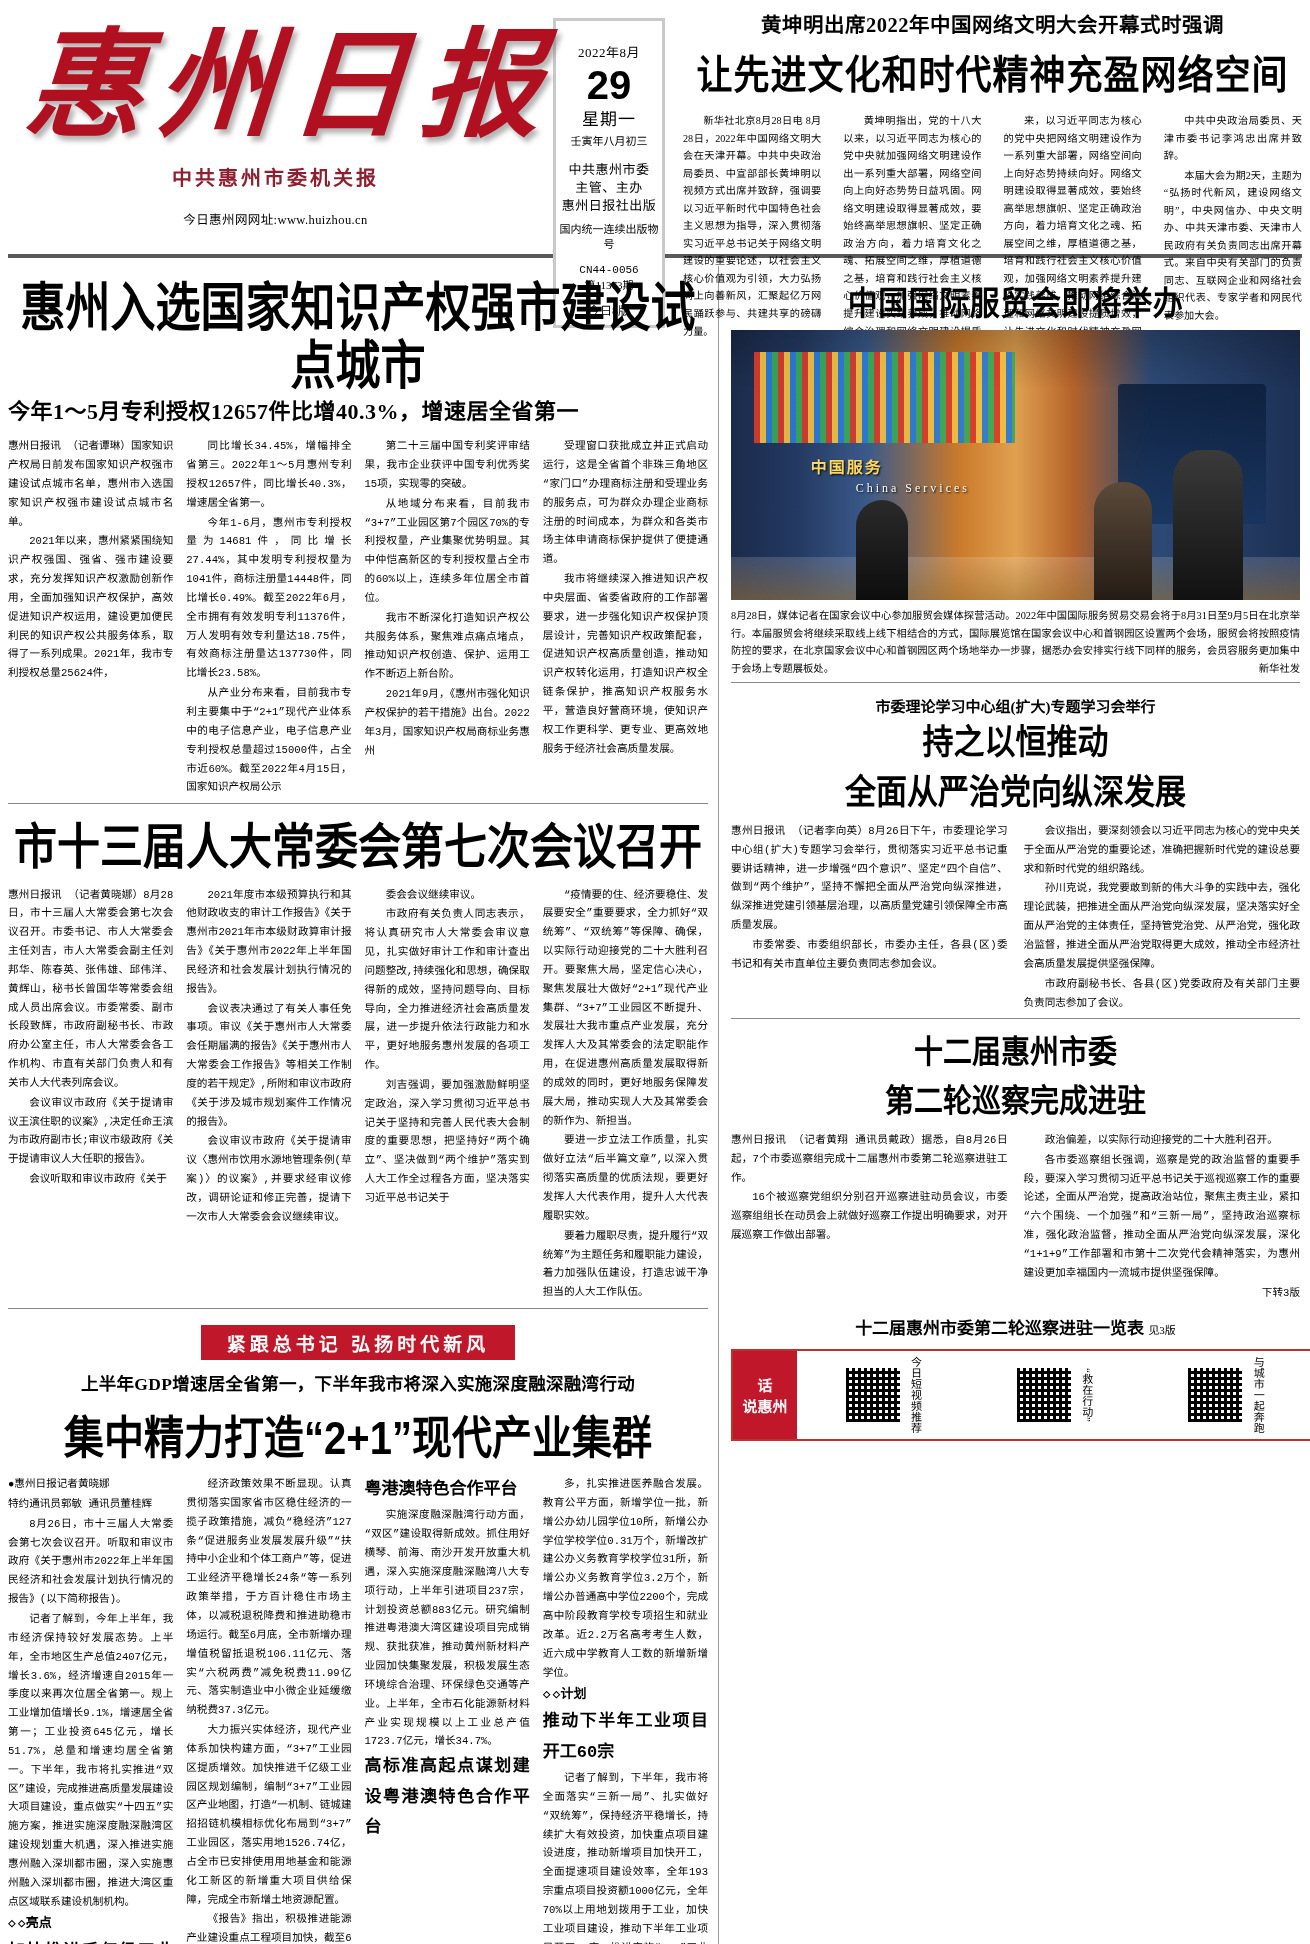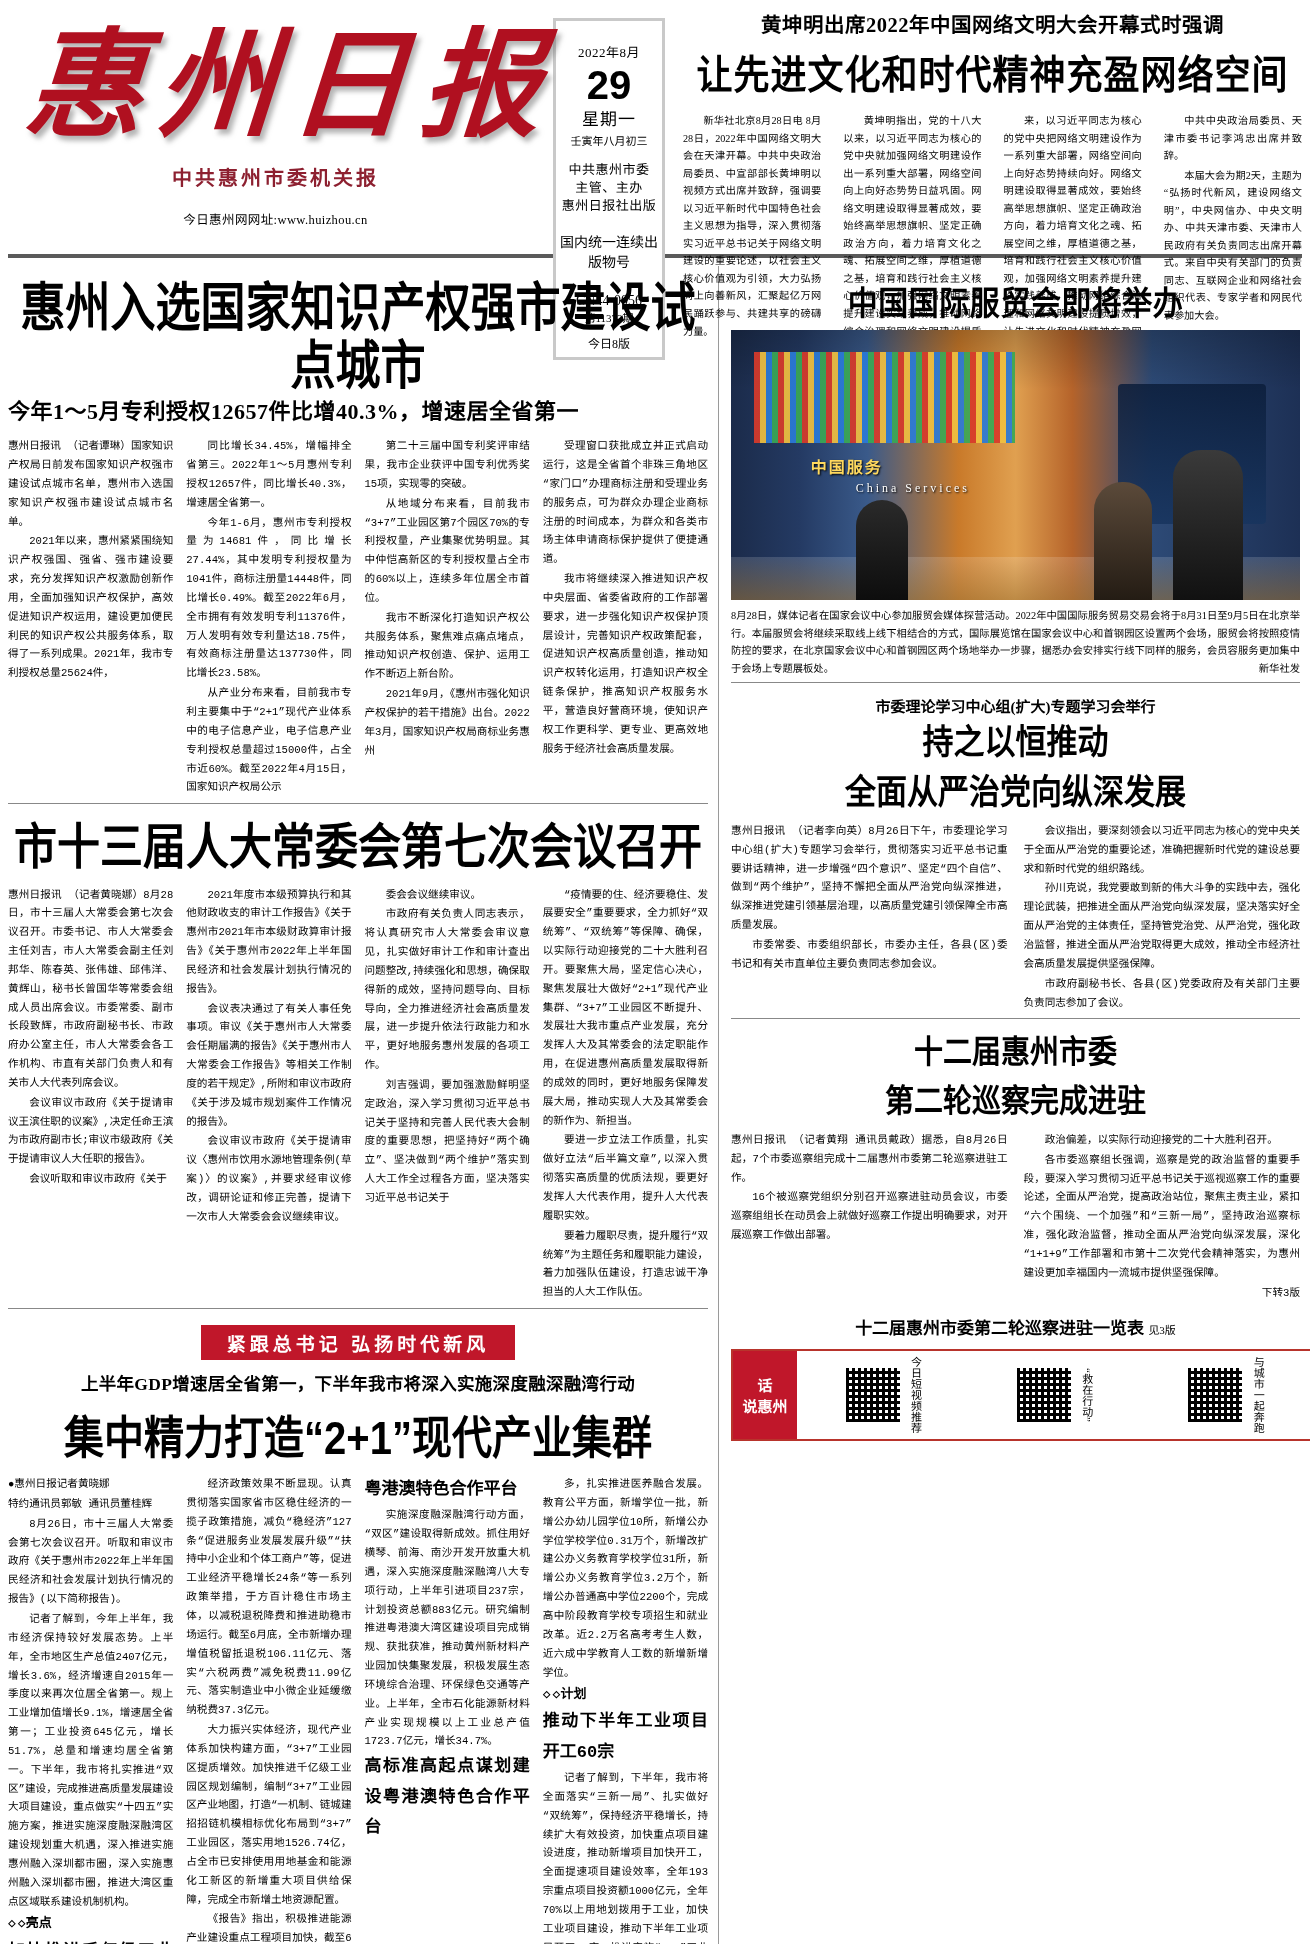--- a/index.html
+++ b/index.html
@@ -59,21 +59,21 @@
     padding: 6px 2px 4px;
     font-size: 11px;
     line-height: 1.45;
     background: #fff;
   }
   .db-ym { font-size: 13px; letter-spacing: 0.5px; margin-bottom: 1px; margin-top: 17px; }
   .db-day { font-size: 40px; font-weight: bold; line-height: 1.0; font-family: "Liberation Sans", sans-serif; margin: 2px 0 3px; }
   .db-week { font-size: 17px; letter-spacing: 1px; margin-bottom: 2px; }
   .db-lunar { font-size: 11px; letter-spacing: 0px; margin-bottom: 11px; }
   .db-org { font-size: 13px; line-height: 1.35; letter-spacing: 0.5px;}
-  .db-cn  { font-size: 14px; margin-top: 19px; line-height:1.4; }
+  .db-cn  { font-size: 11px; margin-top: 9px; line-height:1.4;font-family:Liberation Mono, monospace; }
   .db-issue { font-size: 11px; }
   .db-pages { font-size: 12px; margin-top: 9px; }
 
   
   .mast-right { flex: 1; padding-left: 18px; padding-top: 8px; }
   .tr-kicker {
     text-align: center; font-size: 20.5px; font-weight: bold;
     letter-spacing: 0.5px; margin-bottom: 4px;
     font-family: "Liberation Serif", serif;
   }

